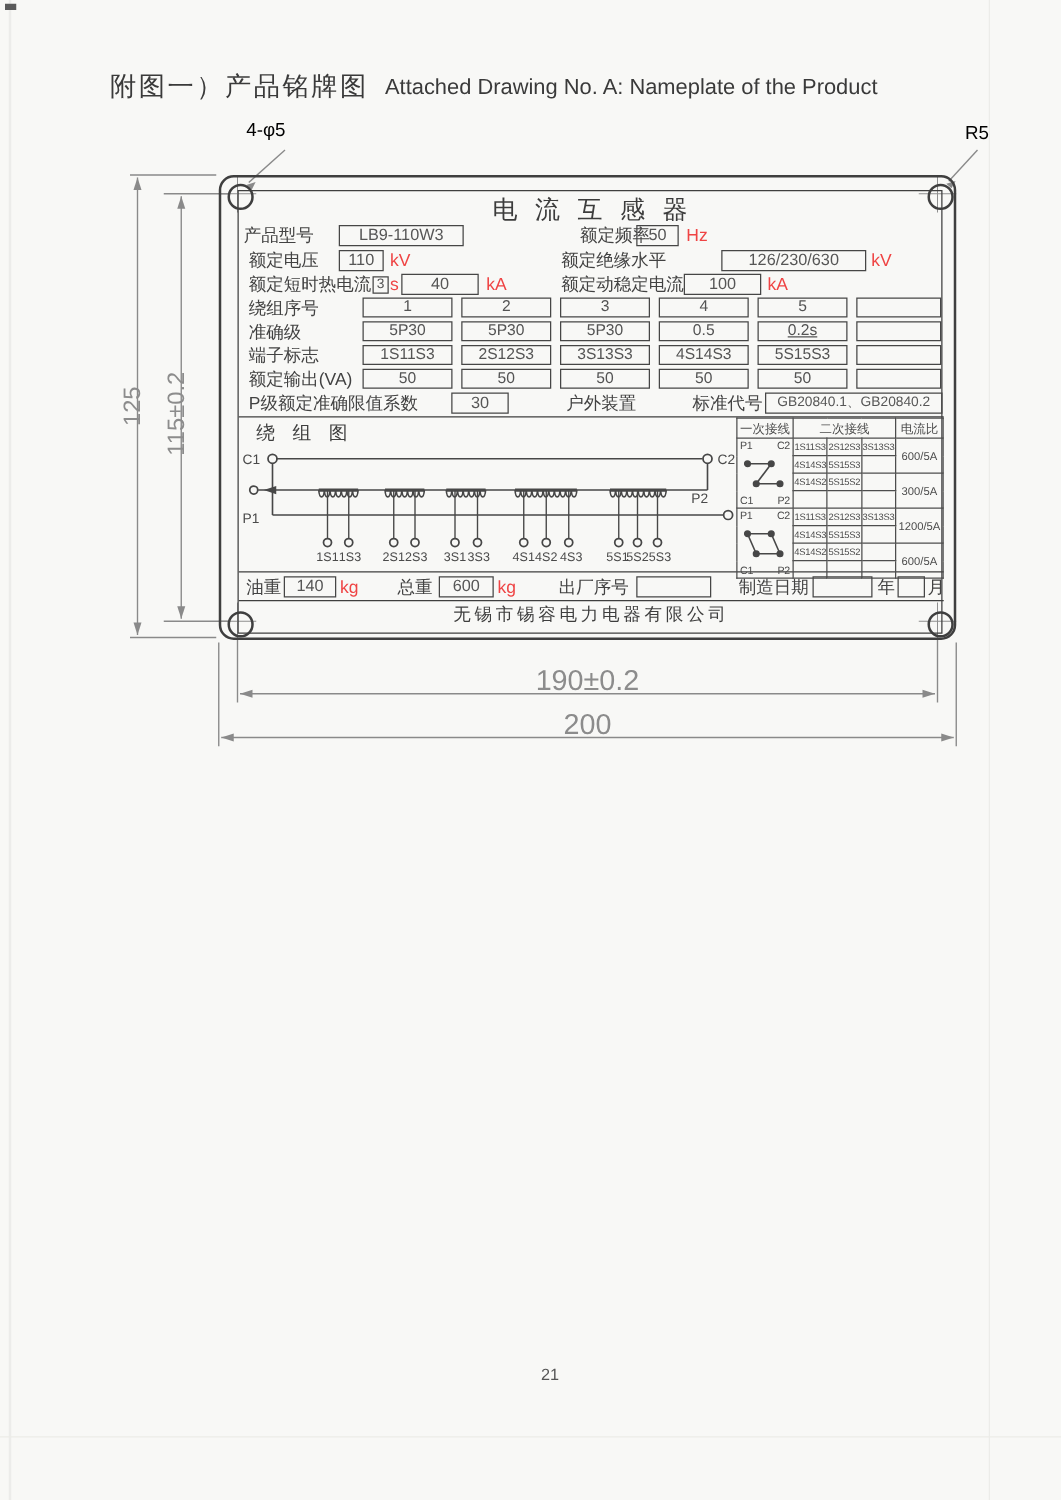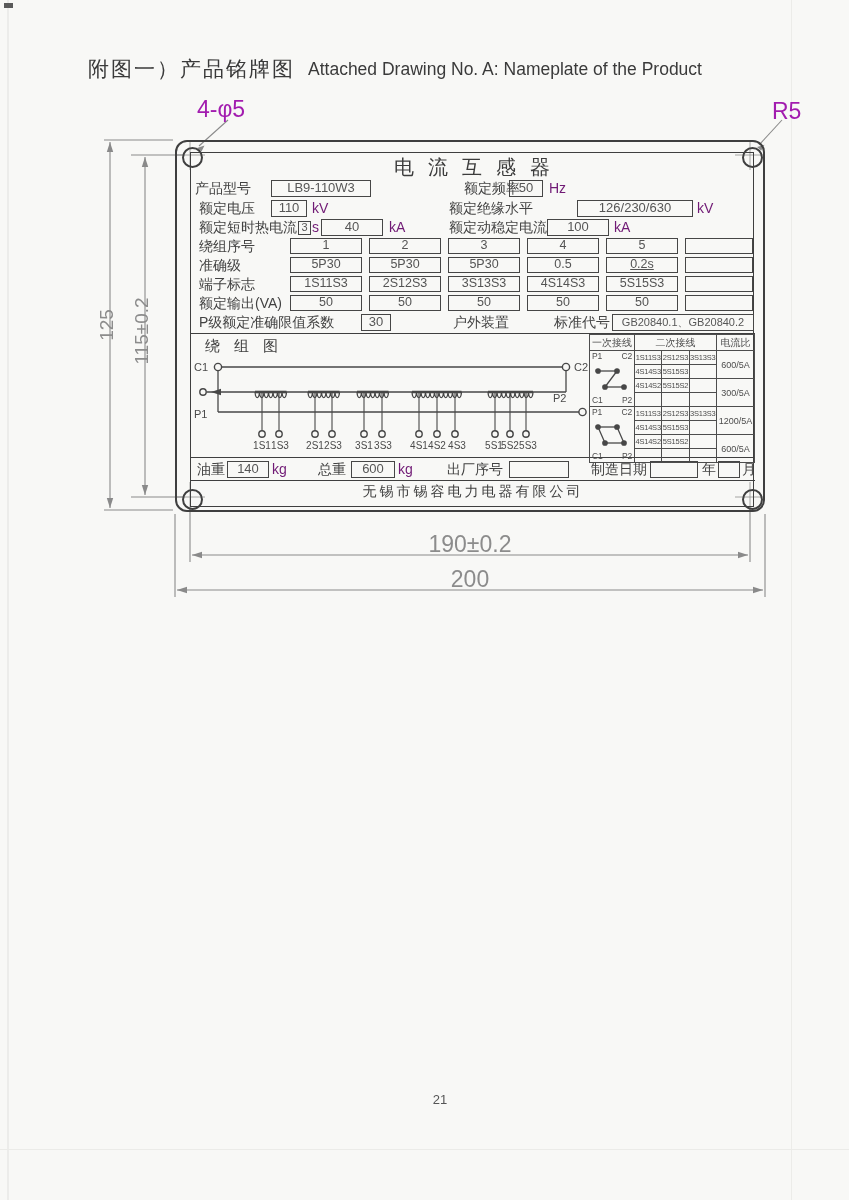--- a/index.html
+++ b/index.html
@@ -11,39 +11,39 @@
   .scanline-r{position:absolute;left:791px;top:0;width:1px;height:1200px;background:#ecece9;}
   .scanline-b{position:absolute;left:0;top:1149px;width:849px;height:1px;background:#ebebe8;}
   .corner-mark{position:absolute;left:4px;top:3px;width:9px;height:5px;background:#5a5a5a;}
   .heading-zh{position:absolute;left:88px;top:55px;font-size:21px;letter-spacing:2px;color:#3a3a3a;}
   .heading-en{position:absolute;left:308px;top:59px;font-size:17.5px;color:#3a3a3a;}
   .pageno{position:absolute;left:420px;top:1092px;width:40px;text-align:center;font-size:13px;color:#555;}
 
   
   .dim{color:#8c8c8c;font-size:23px;text-align:center;}
   .dimv{color:#8c8c8c;font-size:19px;text-align:center;transform:rotate(-90deg);}
-  .ann{color:#a21caf;font-size:23px;}
+  .ann{color:#000000;font-size:15px;}
 
   
   .plate{position:absolute;left:175px;top:140px;width:590px;height:372px;
          border:2.5px solid #3f3f3f;border-radius:12px;box-sizing:border-box;}
   .content{position:absolute;left:13px;top:10px;width:564px;height:355px;
            border:1.5px solid #3f3f3f;box-sizing:border-box;}
   .hole{position:absolute;width:21px;height:21px;border:2.2px solid #3f3f3f;border-radius:50%;
         box-sizing:border-box;background:transparent;}
 
   .plate-title{position:absolute;left:0;top:1px;width:100%;text-align:center;font-size:20px;
                letter-spacing:14px;text-indent:14px;color:#3c3c3c;}
   .crow{position:absolute;left:0;width:100%;}
   .lbl{position:absolute;font-size:14px;white-space:nowrap;color:#424242;}
   .vbox{position:absolute;border:1.6px solid #464646;box-sizing:border-box;height:17px;
         font-size:13px;color:#565656;text-align:center;line-height:14px;white-space:nowrap;}
   .sbox{position:absolute;border:1.4px solid #464646;box-sizing:border-box;height:14px;width:13px;
         font-size:11px;color:#565656;text-align:center;line-height:11px;}
-  .unit{position:absolute;font-size:14px;color:#701a75;}
+  .unit{position:absolute;font-size:14px;color:#ef4444;}
   .cell{position:absolute;border:1.6px solid #464646;box-sizing:border-box;height:16px;
         font-size:12.5px;color:#545454;text-align:center;line-height:13px;}
 
   
   .wsec{position:absolute;left:0;top:180px;width:564px;height:125px;box-sizing:border-box;
         border-top:1.5px solid #3f3f3f;border-bottom:1.5px solid #3f3f3f;}
   .wd-title{position:absolute;left:0;top:3px;width:402px;text-align:left;font-size:15px;
             letter-spacing:14px;text-indent:14px;color:#3e3e3e;}
   .conn-table{position:absolute;right:0;top:0;width:162px;height:125px;border-collapse:collapse;
               table-layout:fixed;}
@@ -197,21 +197,21 @@
         <span class="cell" style="left:99px;width:72px;">50</span>
         <span class="cell" style="left:178px;width:72px;">50</span>
         <span class="cell" style="left:257px;width:72px;">50</span>
         <span class="cell" style="left:336px;width:72px;">50</span>
         <span class="cell" style="left:415px;width:72px;">50</span>
         <span class="cell" style="left:494px;width:68px;"></span>
       </div>
 
       <div class="crow" style="top:161px;height:19px;">
         <span class="lbl" style="left:8px;">P级额定准确限值系数</span>
-        <span class="vbox" style="left:170px;width:30px;">30</span>
+        <span class="vbox" style="left:170px;width:46px;">30</span>
         <span class="lbl" style="left:262px;">户外装置</span>
         <span class="lbl" style="left:363px;">标准代号</span>
         <span class="vbox" style="left:421px;width:142px;font-size:11px;line-height:15px;">GB20840.1、GB20840.2</span>
       </div>
 
       <div class="wsec">
         <div class="wd-title">绕组图</div>
         <svg class="abs" style="left:0;top:0;" width="402" height="123" viewBox="0 0 402 123">
           <g stroke="#474747" stroke-width="1.3" fill="none">
             <line x1="30" y1="33" x2="371" y2="33"></line>

